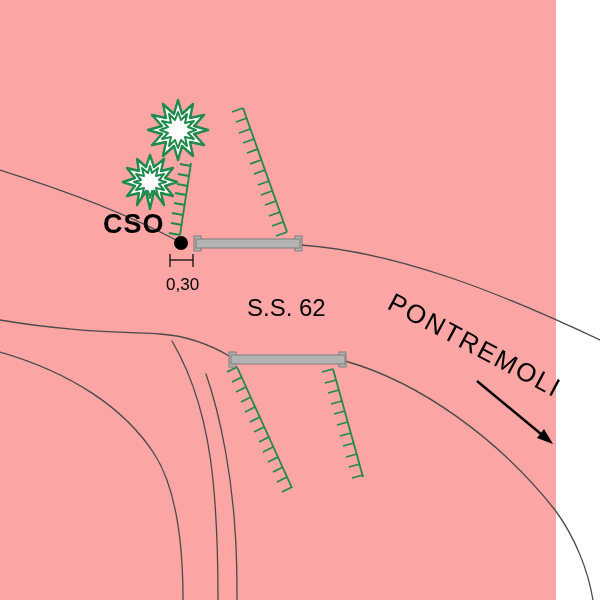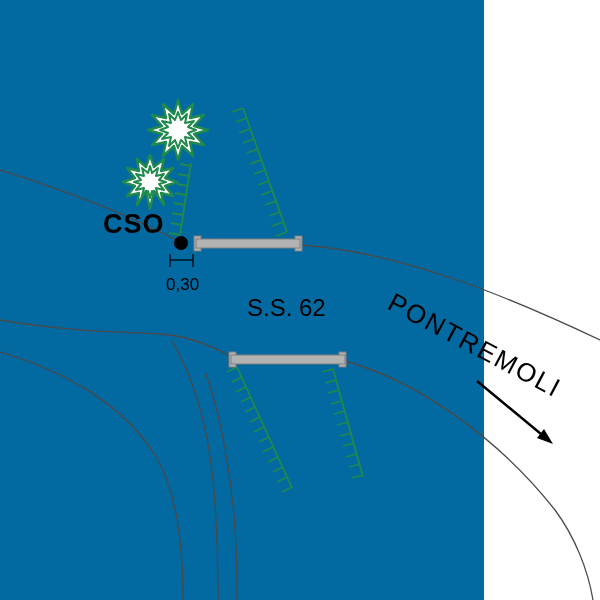--- a/index.html
+++ b/index.html
@@ -4,21 +4,21 @@
 <style>
   :root{
     --veg-green:#1f8a4c;
     --rail-gray:#b3b3b3;
     --rail-border:#7f7f7f;
     --line-gray:#4a4a4a;
     --ink:#000000;
   }
   html,body{margin:0;padding:0;background:#ffffff;}
   .canvas{
-    width:484px;height:600px;position:relative;background:#0369a1;
+    width:556px;height:600px;position:relative;background:#fca5a5;
     font-family:"Liberation Sans", sans-serif;
   }
   svg text{font-family:"Liberation Sans", sans-serif;fill:var(--ink);}
   .label-cso{font-size:27px;font-weight:bold;letter-spacing:1px;}
   .label-dim{font-size:17px;}
   .label-road{font-size:24px;}
   .label-dest{font-size:26px;letter-spacing:2px;}
   .road{fill:none;stroke:var(--line-gray);stroke-width:1.3px;stroke-linecap:round;}
   .hatch{fill:none;stroke:var(--veg-green);stroke-width:1.8px;stroke-linecap:butt;}
   .tree{fill:#ffffff;stroke:var(--veg-green);stroke-width:2.4px;stroke-linejoin:round;}

